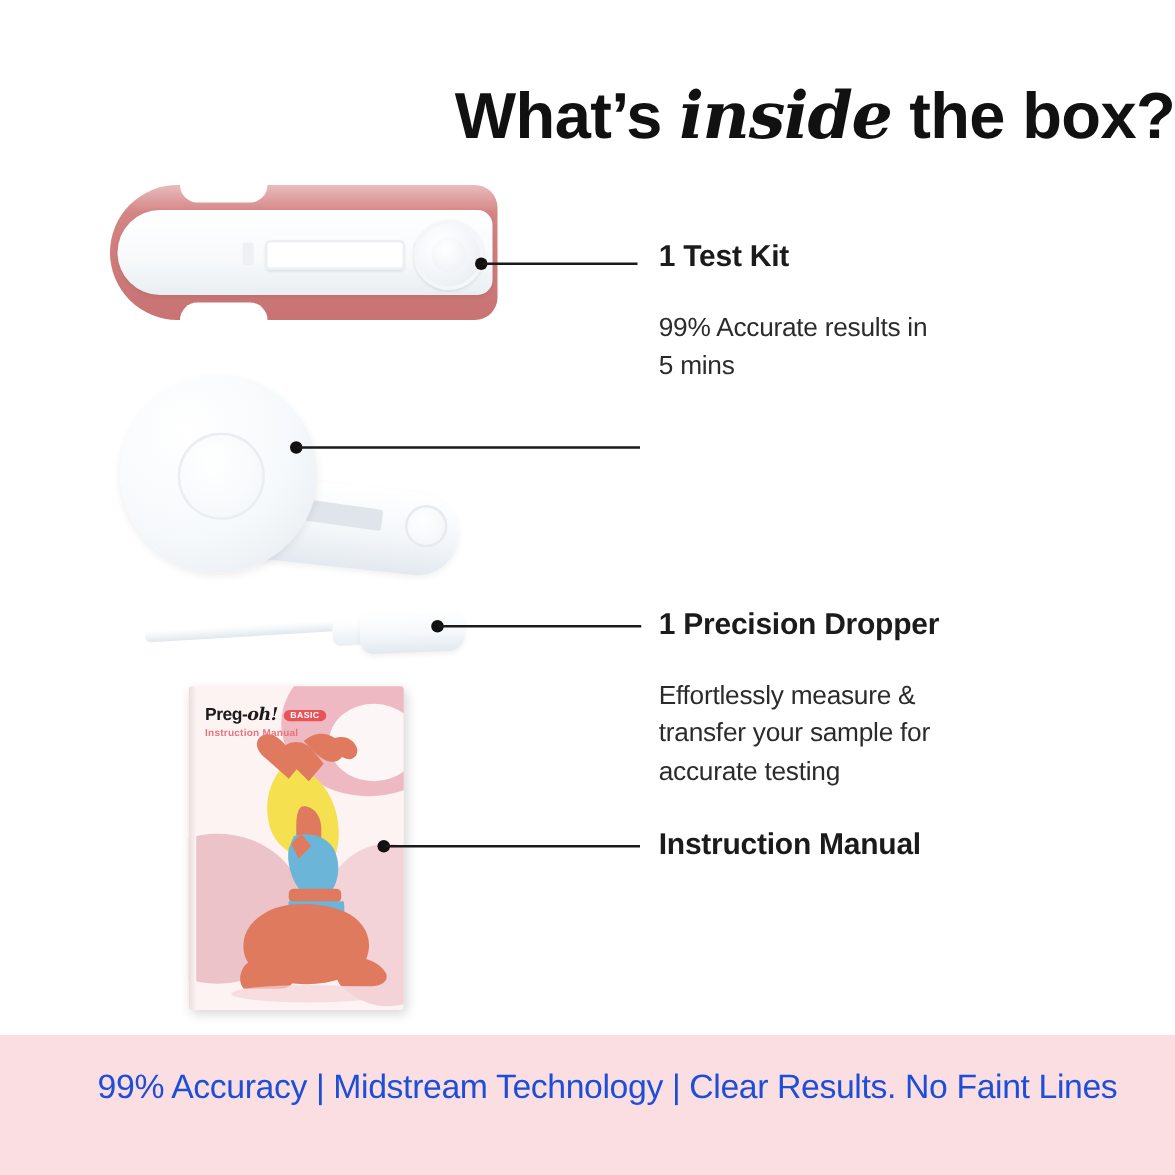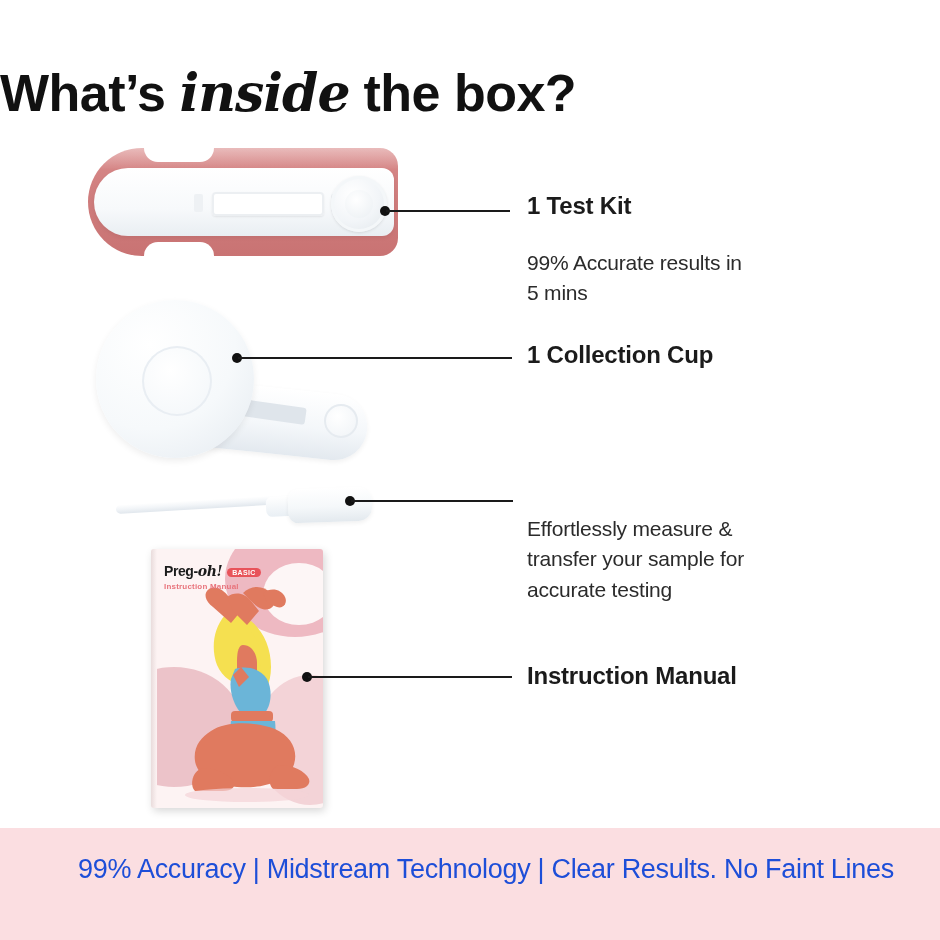--- a/index.html
+++ b/index.html
@@ -8,21 +8,21 @@
     background:#ffffff;
     font-family:"Liberation Sans", sans-serif;
     position:relative;
     overflow:hidden;
   }
 
   
   .title {
     position:absolute;
     top:62px; left:0; width:940px;
-    text-align:left;
+    text-align:right;
     font-size:52px;
     font-weight:bold;
     color:#111111;
     letter-spacing:-0.5px;
     white-space:nowrap;
   }
   .title .ital {
     font-style:italic;
     font-family:"DejaVu Serif", serif;
     font-weight:bold;
@@ -285,35 +285,35 @@
   <div class="dish"></div>
   <div class="dish-ring"></div>
 </div>
 
 <div class="connector" style="left:232px; top:352px; width:280px;">
   <div class="dot"></div>
   <div class="line"></div>
 </div>
 
 <div class="item-text" style="top:341px;">
-  <div class="item-head">1 Collection Cup</div>
 </div>
 
 <div class="dropper">
   <div class="stem"></div>
   <div class="neck"></div>
   <div class="bulb"></div>
 </div>
 
 <div class="connector" style="left:345px; top:495px; width:168px;">
   <div class="dot"></div>
   <div class="line"></div>
 </div>
 
 <div class="item-text" style="top:486px;">
+  <div class="item-head">1 Precision Dropper</div>
   <div class="item-desc" style="white-space:pre-line;">Effortlessly measure &amp;
 transfer your sample for
 accurate testing</div>
 </div>
 
 <div class="booklet">
   <div class="blob b1"></div>
   <div class="blob b2"></div>
   <div class="blob b3"></div>
   <div class="blob b4"></div>

